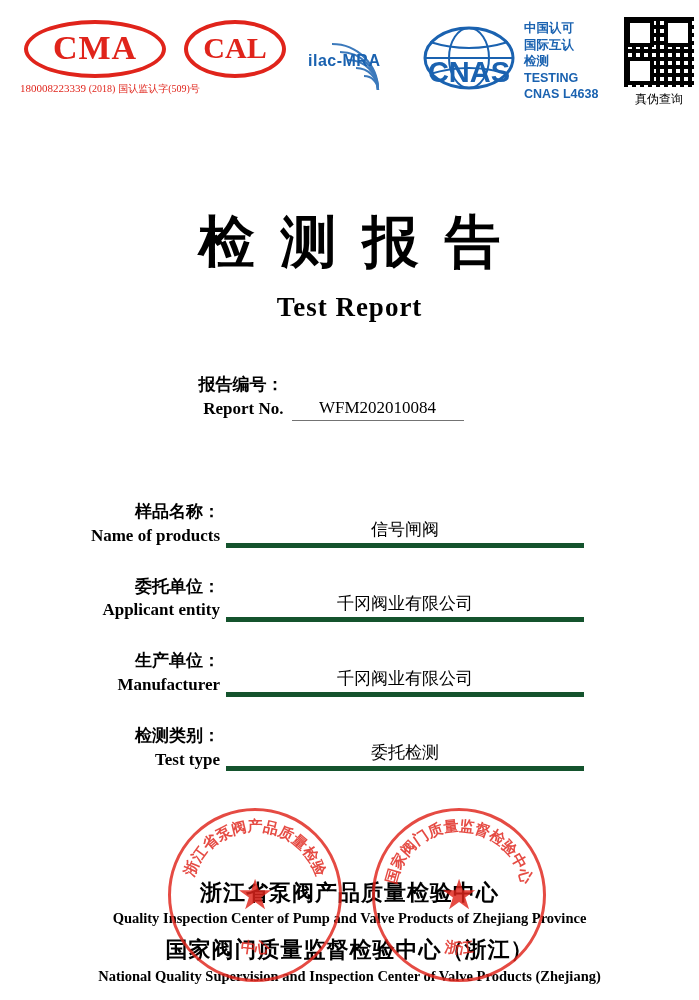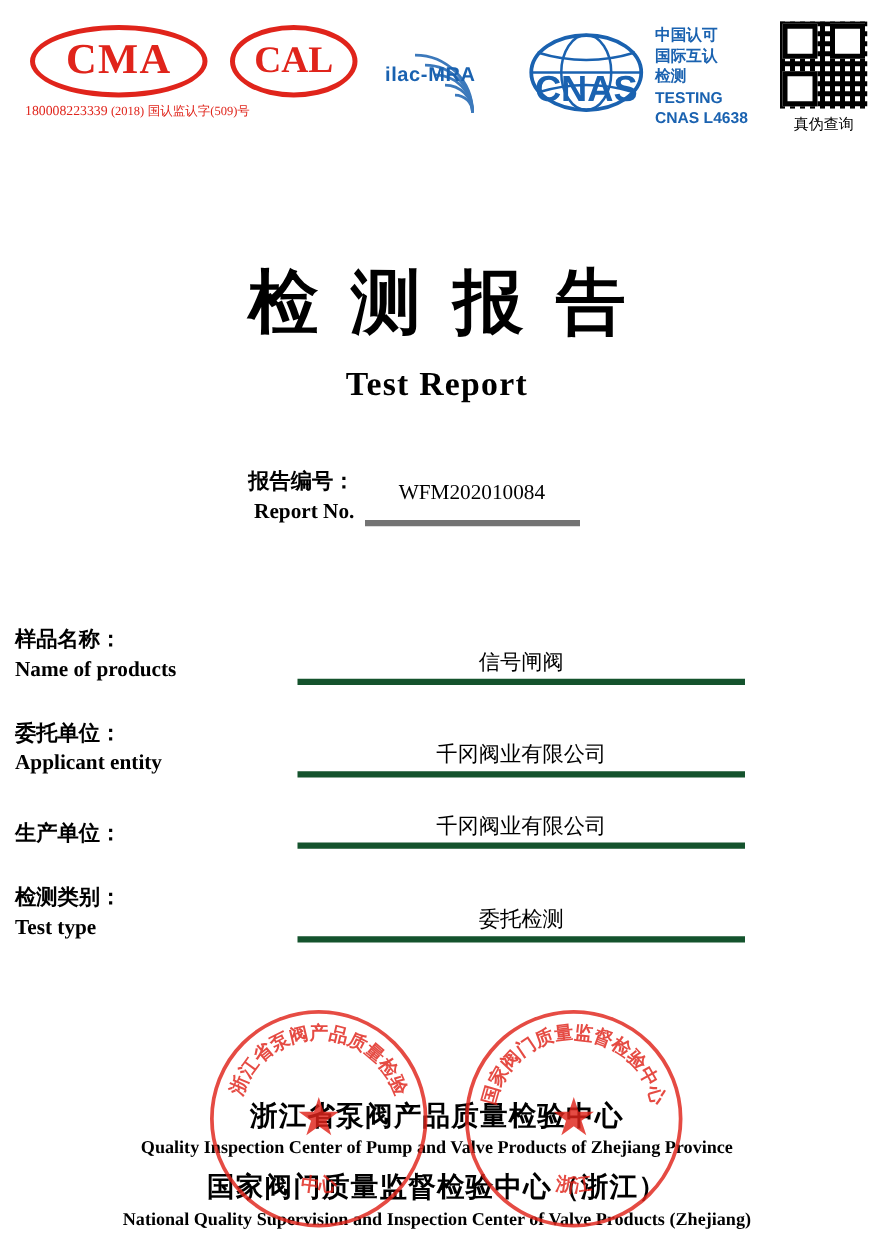--- a/index.html
+++ b/index.html
@@ -227,47 +227,46 @@
   .report-no-labels {
     text-align: right;
     font-weight: bold;
     line-height: 1.42;
     padding-right: 8px;
   }
   .report-no-labels .cn { font-size: 17px; }
   .report-no-labels .en { font-size: 17px; }
   .report-no-value {
     align-self: flex-end;
-    border-bottom: 5px solid #737373;
+    border-bottom: 1px solid #737373;
     width: 172px;
     text-align: center;
     font-size: 17px;
-    padding-bottom: 12px;
+    padding-bottom: 2px;
     font-family: "Liberation Serif", serif;
   }
 
   
   .fields {
     position: absolute;
     top: 500px;
     left: 0;
     width: 699px;
   }
   .field-row {
     display: flex;
     align-items: flex-end;
     margin-bottom: 27px;
   }
   .field-label {
     width: 220px;
-    text-align: left;
+    text-align: right;
     padding-right: 6px;
     font-weight: bold;
     line-height: 1.4;
-    padding-left: 12px;
   }
   .field-label .cn { font-size: 17px; display: block; }
   .field-label .en { font-size: 17px; display: block; }
   .field-value {
     width: 358px;
     border-bottom: 5px solid #14532d;
     text-align: center;
     font-size: 17px;
     padding-bottom: 2px;
     font-family: "Liberation Serif", serif;
@@ -425,20 +424,21 @@
     <div class="field-label">
       <span class="cn">委托单位：</span>
       <span class="en">Applicant entity</span>
     </div>
     <div class="field-value">千冈阀业有限公司</div>
   </div>
 
   <div class="field-row">
     <div class="field-label">
       <span class="cn">生产单位：</span>
+      <span class="en">Manufacturer</span>
     </div>
     <div class="field-value">千冈阀业有限公司</div>
   </div>
 
   <div class="field-row">
     <div class="field-label">
       <span class="cn">检测类别：</span>
       <span class="en">Test type</span>
     </div>
     <div class="field-value">委托检测</div>

